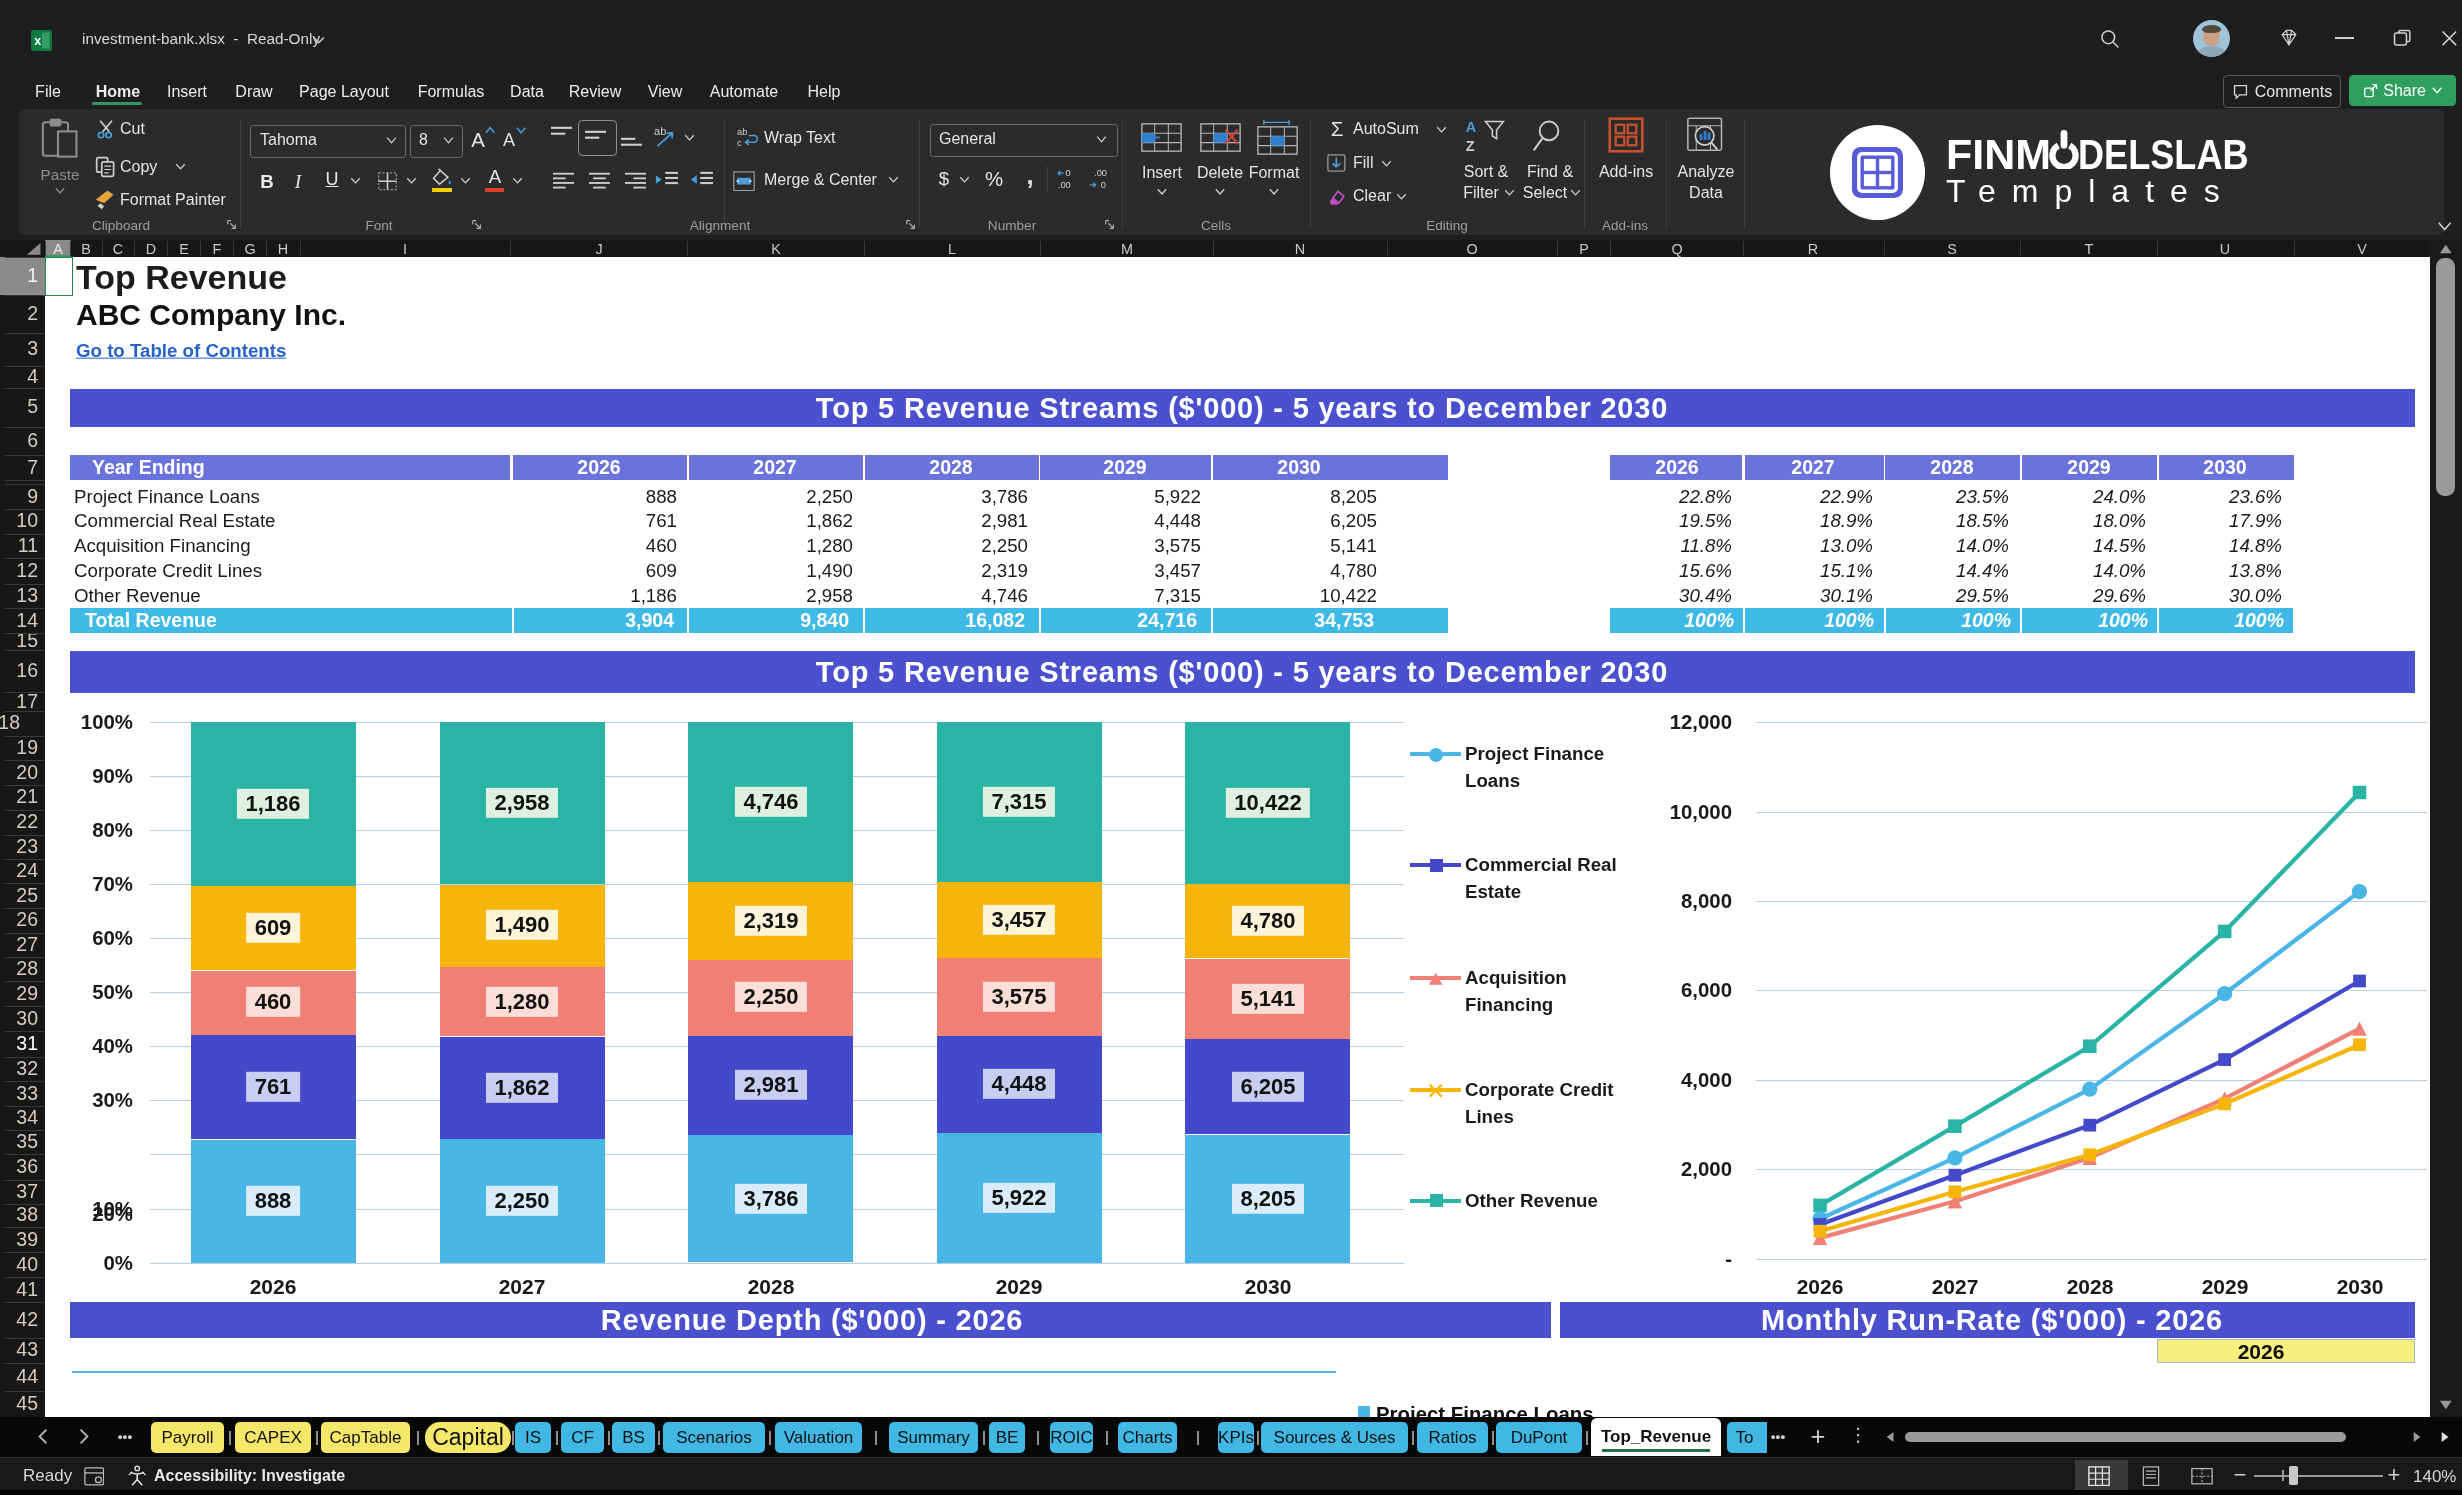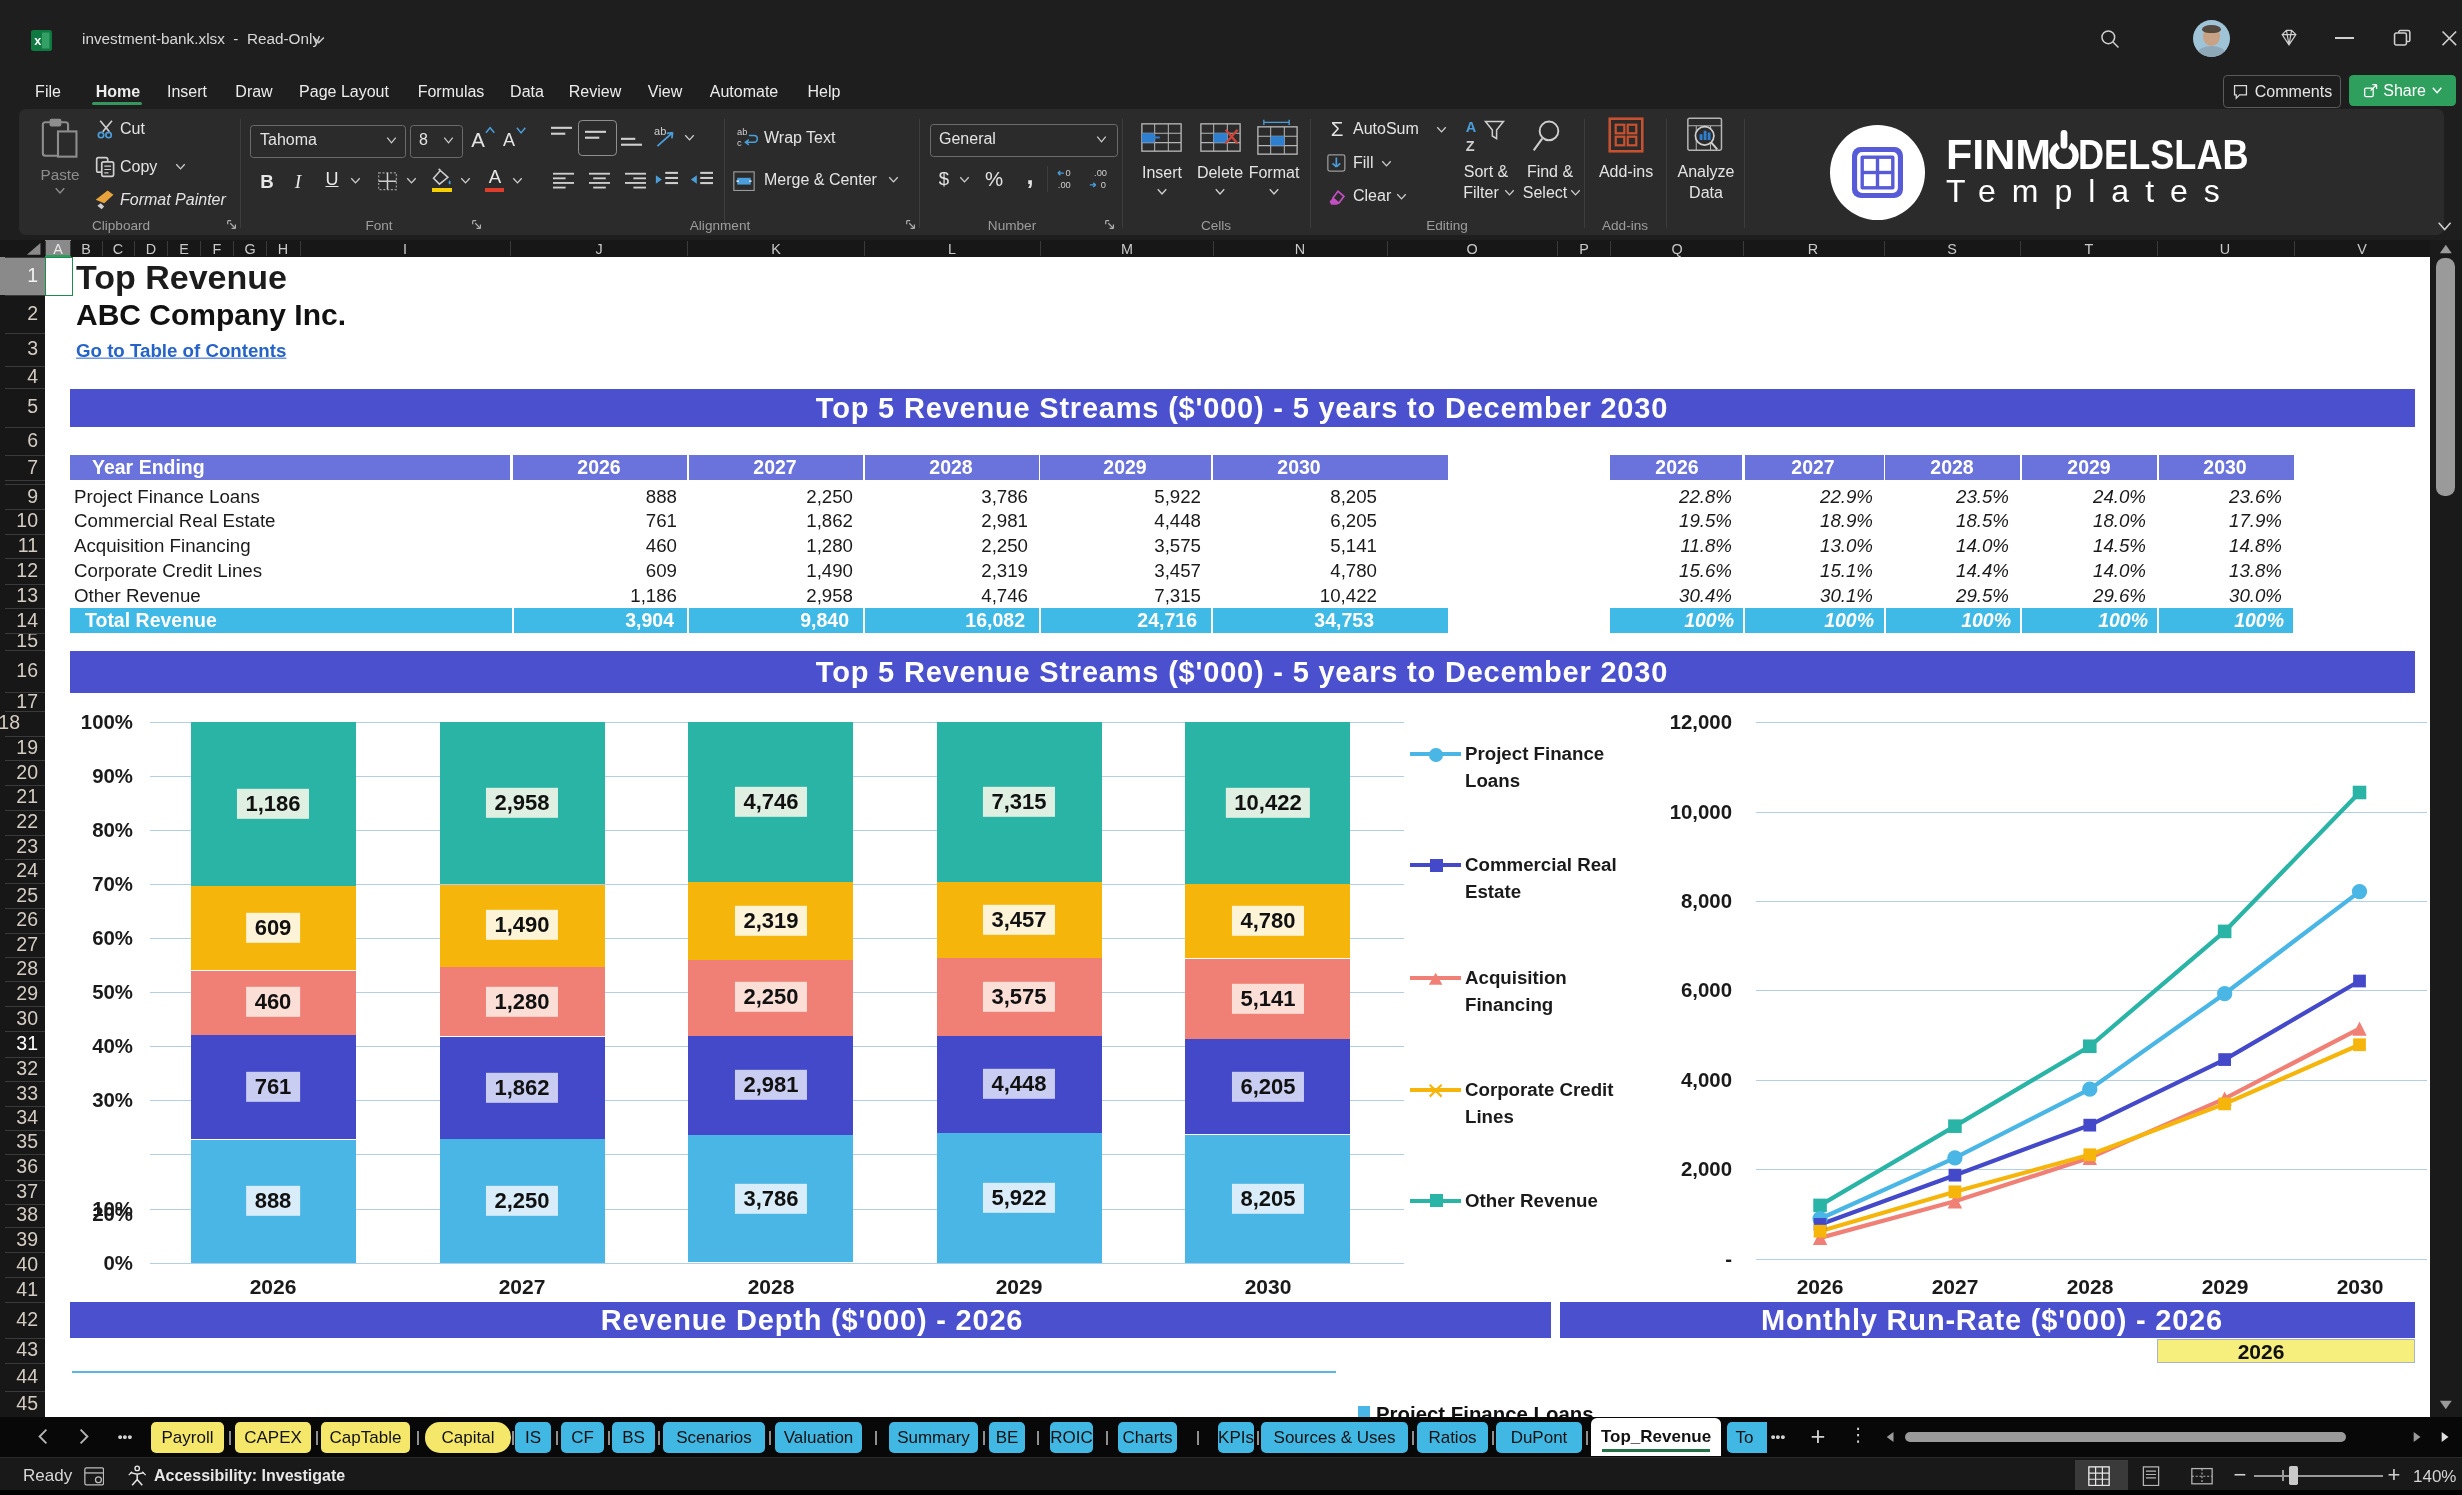--- a/index.html
+++ b/index.html
@@ -105,21 +105,21 @@
     <path d="M11 12 h8 M11 16 h8 M11 20 h5" stroke="#cfcfcf" stroke-width="1.3"></path>
   </svg>
 <div class="ab" style="left:120px;top:167px;font-size:16px;color:#e4e4e4;font-weight:normal;line-height:1;transform:translateY(-50%);white-space:nowrap;">Copy</div>
 <svg class="ab" style="left:175px;top:163px" width="11" height="7.6" viewBox="0 0 13 9">
     <path d="M1.5 1.5 L6.5 7 L11.5 1.5" stroke="#cfcfcf" stroke-width="1.5" fill="none"></path>
   </svg>
 <svg class="ab" style="left:93px;top:188px" width="24" height="22" viewBox="0 0 28 26">
     <path d="M3 14 L17 3 L24 8 L13 18 Z" fill="#e8a33d"></path>
     <path d="M9 18 L13 22 L10 25 L5 21 Z" fill="#cfcfcf"></path>
   </svg>
-<div class="ab" style="left:120px;top:200px;font-size:16px;color:#e4e4e4;font-weight:normal;line-height:1;transform:translateY(-50%);white-space:nowrap;font-style:italic;">Format Painter</div>
+<div class="ab" style="left:120px;top:200px;font-size:16px;color:#e4e4e4;font-weight:normal;line-height:1;transform:translateY(-50%);white-space:nowrap;">Format Painter</div>
 <div class="ab" style="left:250px;top:125px;width:154px;height:31px;border:0.8px solid #6b6b6b;border-radius:3.4px"></div>
 <div class="ab" style="left:260px;top:140px;font-size:16px;color:#e4e4e4;font-weight:normal;line-height:1;transform:translateY(-50%);white-space:nowrap;">Tahoma</div>
 <svg class="ab" style="left:386px;top:136px" width="11" height="8.5" viewBox="0 0 13 10">
     <path d="M1.5 2 L6.5 8 L11.5 2" stroke="#cfcfcf" stroke-width="1.5" fill="none"></path>
   </svg>
 <div class="ab" style="left:410px;top:125px;width:51px;height:31px;border:0.8px solid #6b6b6b;border-radius:3.4px"></div>
 <div class="ab" style="left:419px;top:140px;font-size:16px;color:#e4e4e4;font-weight:normal;line-height:1;transform:translateY(-50%);white-space:nowrap;">8</div>
 <svg class="ab" style="left:443px;top:136px" width="11" height="8.5" viewBox="0 0 13 10">
     <path d="M1.5 2 L6.5 8 L11.5 2" stroke="#cfcfcf" stroke-width="1.5" fill="none"></path>
   </svg>
@@ -781,21 +781,21 @@
 <svg class="ab" style="left:37px;top:1428px" width="12" height="17" viewBox="0 0 14 20">
     <path d="M11 2 L3 10 L11 18" stroke="#b5b5b5" stroke-width="2.2" fill="none"></path>
   </svg>
 <svg class="ab" style="left:78px;top:1428px" width="12" height="17" viewBox="0 0 14 20">
     <path d="M3 2 L11 10 L3 18" stroke="#b5b5b5" stroke-width="2.2" fill="none"></path>
   </svg>
 <div class="ab" style="left:125px;top:1437px;font-size:13.6px;color:#cfcfcf;font-weight:bold;line-height:1;transform:translate(-50%,-50%);white-space:nowrap;">•••</div>
 <div class="ab ctr" style="left:151px;top:1422px;width:73px;height:31px;background:#f5e769;border-radius:5.1px;font-size:17px;color:#111">Payroll</div>
 <div class="ab ctr" style="left:235px;top:1422px;width:76px;height:31px;background:#f5e769;border-radius:5.1px;font-size:17px;color:#111">CAPEX</div>
 <div class="ab ctr" style="left:321px;top:1422px;width:89px;height:31px;background:#f5e769;border-radius:5.1px;font-size:17px;color:#111">CapTable</div>
-<div class="ab ctr" style="left:425px;top:1422px;width:86px;height:31px;background:#f5e769;border-radius:15px;font-size:17px;color:#111">Capital</div>
+<div class="ab ctr" style="left:425px;top:1422px;width:86px;height:31px;background:#f5e769;border-radius:15px;font-size:23px;color:#111">Capital</div>
 <div class="ab ctr" style="left:515px;top:1422px;width:36px;height:31px;background:#41b8e4;border-radius:5.1px;font-size:17px;color:#111">IS</div>
 <div class="ab ctr" style="left:561px;top:1422px;width:43px;height:31px;background:#41b8e4;border-radius:5.1px;font-size:17px;color:#111">CF</div>
 <div class="ab ctr" style="left:612px;top:1422px;width:43px;height:31px;background:#41b8e4;border-radius:5.1px;font-size:17px;color:#111">BS</div>
 <div class="ab ctr" style="left:663px;top:1422px;width:102px;height:31px;background:#41b8e4;border-radius:5.1px;font-size:17px;color:#111">Scenarios</div>
 <div class="ab ctr" style="left:775px;top:1422px;width:87px;height:31px;background:#41b8e4;border-radius:5.1px;font-size:17px;color:#111">Valuation</div>
 <div class="ab ctr" style="left:889px;top:1422px;width:89px;height:31px;background:#41b8e4;border-radius:5.1px;font-size:17px;color:#111">Summary</div>
 <div class="ab ctr" style="left:989px;top:1422px;width:36px;height:31px;background:#41b8e4;border-radius:5.1px;font-size:17px;color:#111">BE</div>
 <div class="ab ctr" style="left:1050px;top:1422px;width:43px;height:31px;background:#41b8e4;border-radius:5.1px;font-size:17px;color:#111">ROIC</div>
 <div class="ab ctr" style="left:1118px;top:1422px;width:59px;height:31px;background:#41b8e4;border-radius:5.1px;font-size:17px;color:#111">Charts</div>
 <div class="ab ctr" style="left:1218px;top:1422px;width:36px;height:31px;background:#41b8e4;border-radius:5.1px;font-size:17px;color:#111">KPIs</div>

